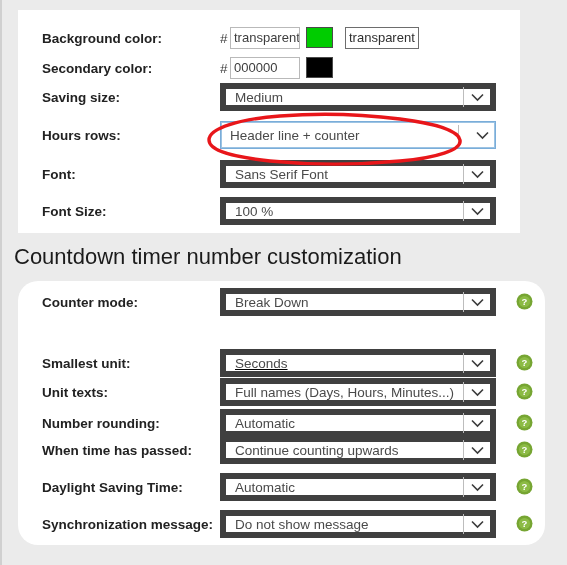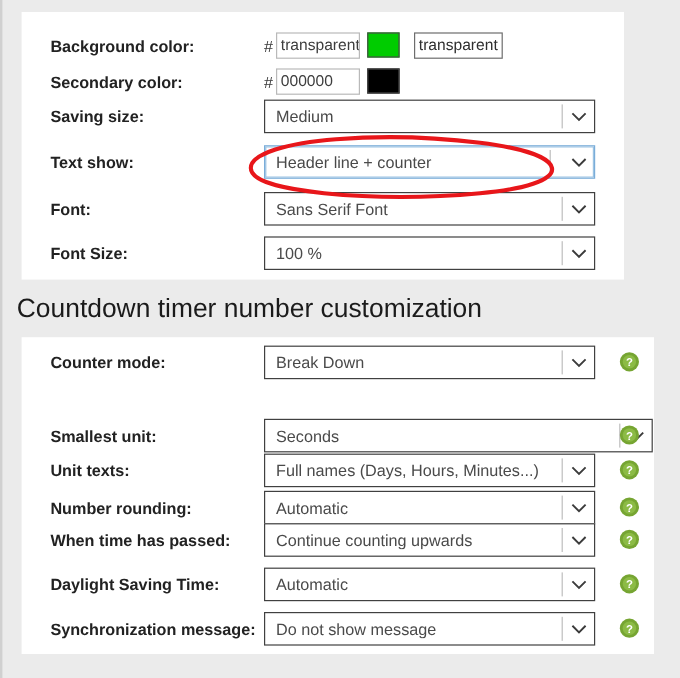--- a/index.html
+++ b/index.html
@@ -30,20 +30,21 @@
     left: 18px;
     top: 10px;
     width: 502px;
     height: 223px;
   }
   #panel-numbers {
     left: 18px;
     top: 281px;
     width: 527px;
     height: 264px;
+    border-radius: 20px;
   }
   .section-heading {
     position: absolute;
     left: 14px;
     top: 244px;
     font-size: 22px;
     color: #1b1b1b;
     font-weight: 400;
     letter-spacing: 0px;
     white-space: nowrap;
@@ -62,21 +63,21 @@
     font-weight: bold;
     color: #222222;
     line-height: 30px;
     white-space: nowrap;
   }
   
   .select {
     position: absolute;
     box-sizing: border-box;
     background: #ffffff;
-    border: 1px solid #404040;
+    border: 6px solid #404040;
     height: 28px;
     display: flex;
     align-items: center;
   }
   .select.focused {
     border: 1px solid #7aadd9;
     box-shadow: 0 0 0 1px #9cc3e3 inset;
     gap: 10px;
   }
   .select .value {
@@ -186,21 +187,21 @@
       <span class="divider"></span>
       <span class="chev">
         <svg width="13" height="9" viewBox="0 0 13 9">
             <path d="M1 1.5 L6.5 7 L12 1.5" fill="none" stroke="#3c3c3c" stroke-width="1.6"></path>
           </svg>
       </span>
     </div>
   </div>
 
   <div class="row" style="top:111px;">
-    <span class="field-label">Text show:</span>
+    <span class="field-label">Hours rows:</span>
     <div class="select focused" style="left:202px; top:0px; width:276px;">
       <span class="value">Header line + counter</span>
       <span class="divider"></span>
       <span class="chev">
         <svg width="13" height="9" viewBox="0 0 13 9">
             <path d="M1 1.5 L6.5 7 L12 1.5" fill="none" stroke="#3c3c3c" stroke-width="1.6"></path>
           </svg>
       </span>
     </div>
   </div>
@@ -251,21 +252,21 @@
       <svg viewBox="0 0 17 17" width="17" height="17">
         <circle cx="8.5" cy="8.5" r="8" fill="#76a532"></circle>
         <circle cx="8.5" cy="8.5" r="5.6" fill="#8cbb45"></circle>
         <text x="8.5" y="12.3" font-size="9.5" font-family="Liberation Sans, sans-serif" font-weight="bold" fill="#ffffff" text-anchor="middle">?</text>
       </svg>
     </span>
   </div>
 
   <div class="row" style="top:44px;margin-top:24px;">
     <span class="field-label">Smallest unit:</span>
-    <div class="select" style="left:202px; top:0px; width:324px;">
+    <div class="select" style="left:202px; top:0px; width:276px;text-decoration:underline;">
       <span class="value">Seconds</span>
       <span class="divider"></span>
       <span class="chev">
         <svg width="13" height="9" viewBox="0 0 13 9">
             <path d="M1 1.5 L6.5 7 L12 1.5" fill="none" stroke="#3c3c3c" stroke-width="1.6"></path>
           </svg>
       </span>
     </div>
     <span class="help-icon" style="left:498px; top:5px;">
       <svg viewBox="0 0 17 17" width="17" height="17">

